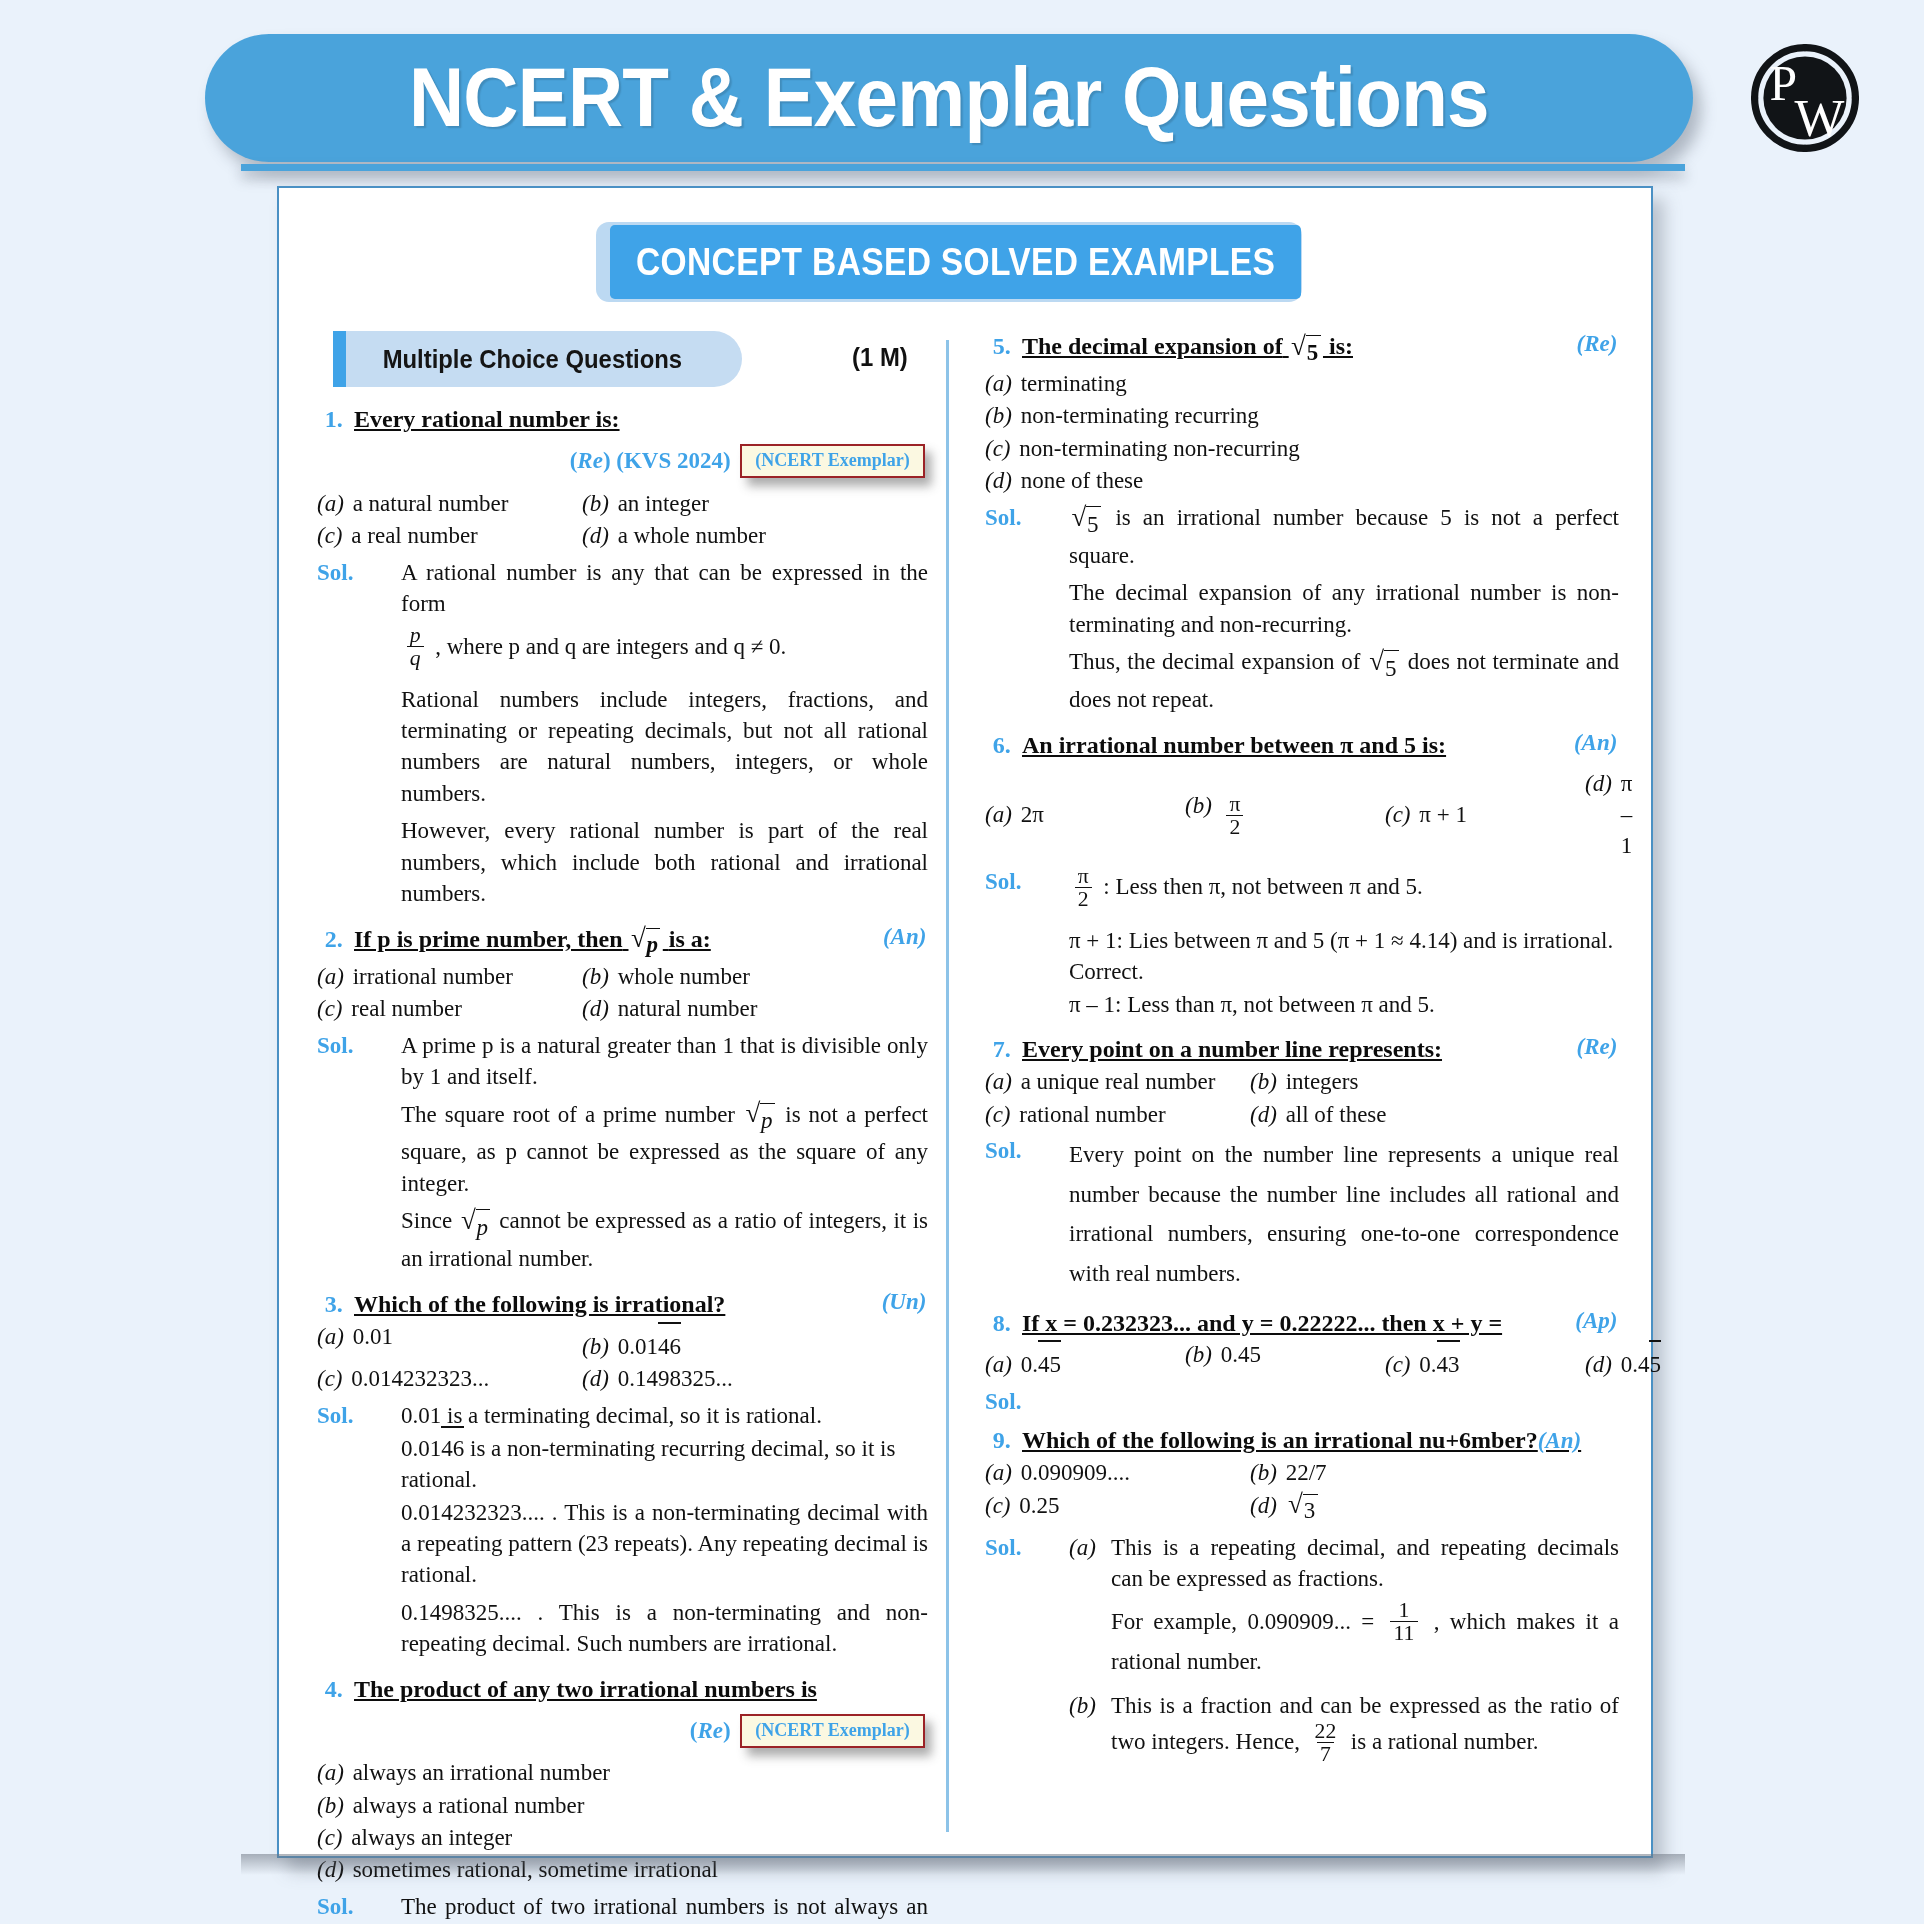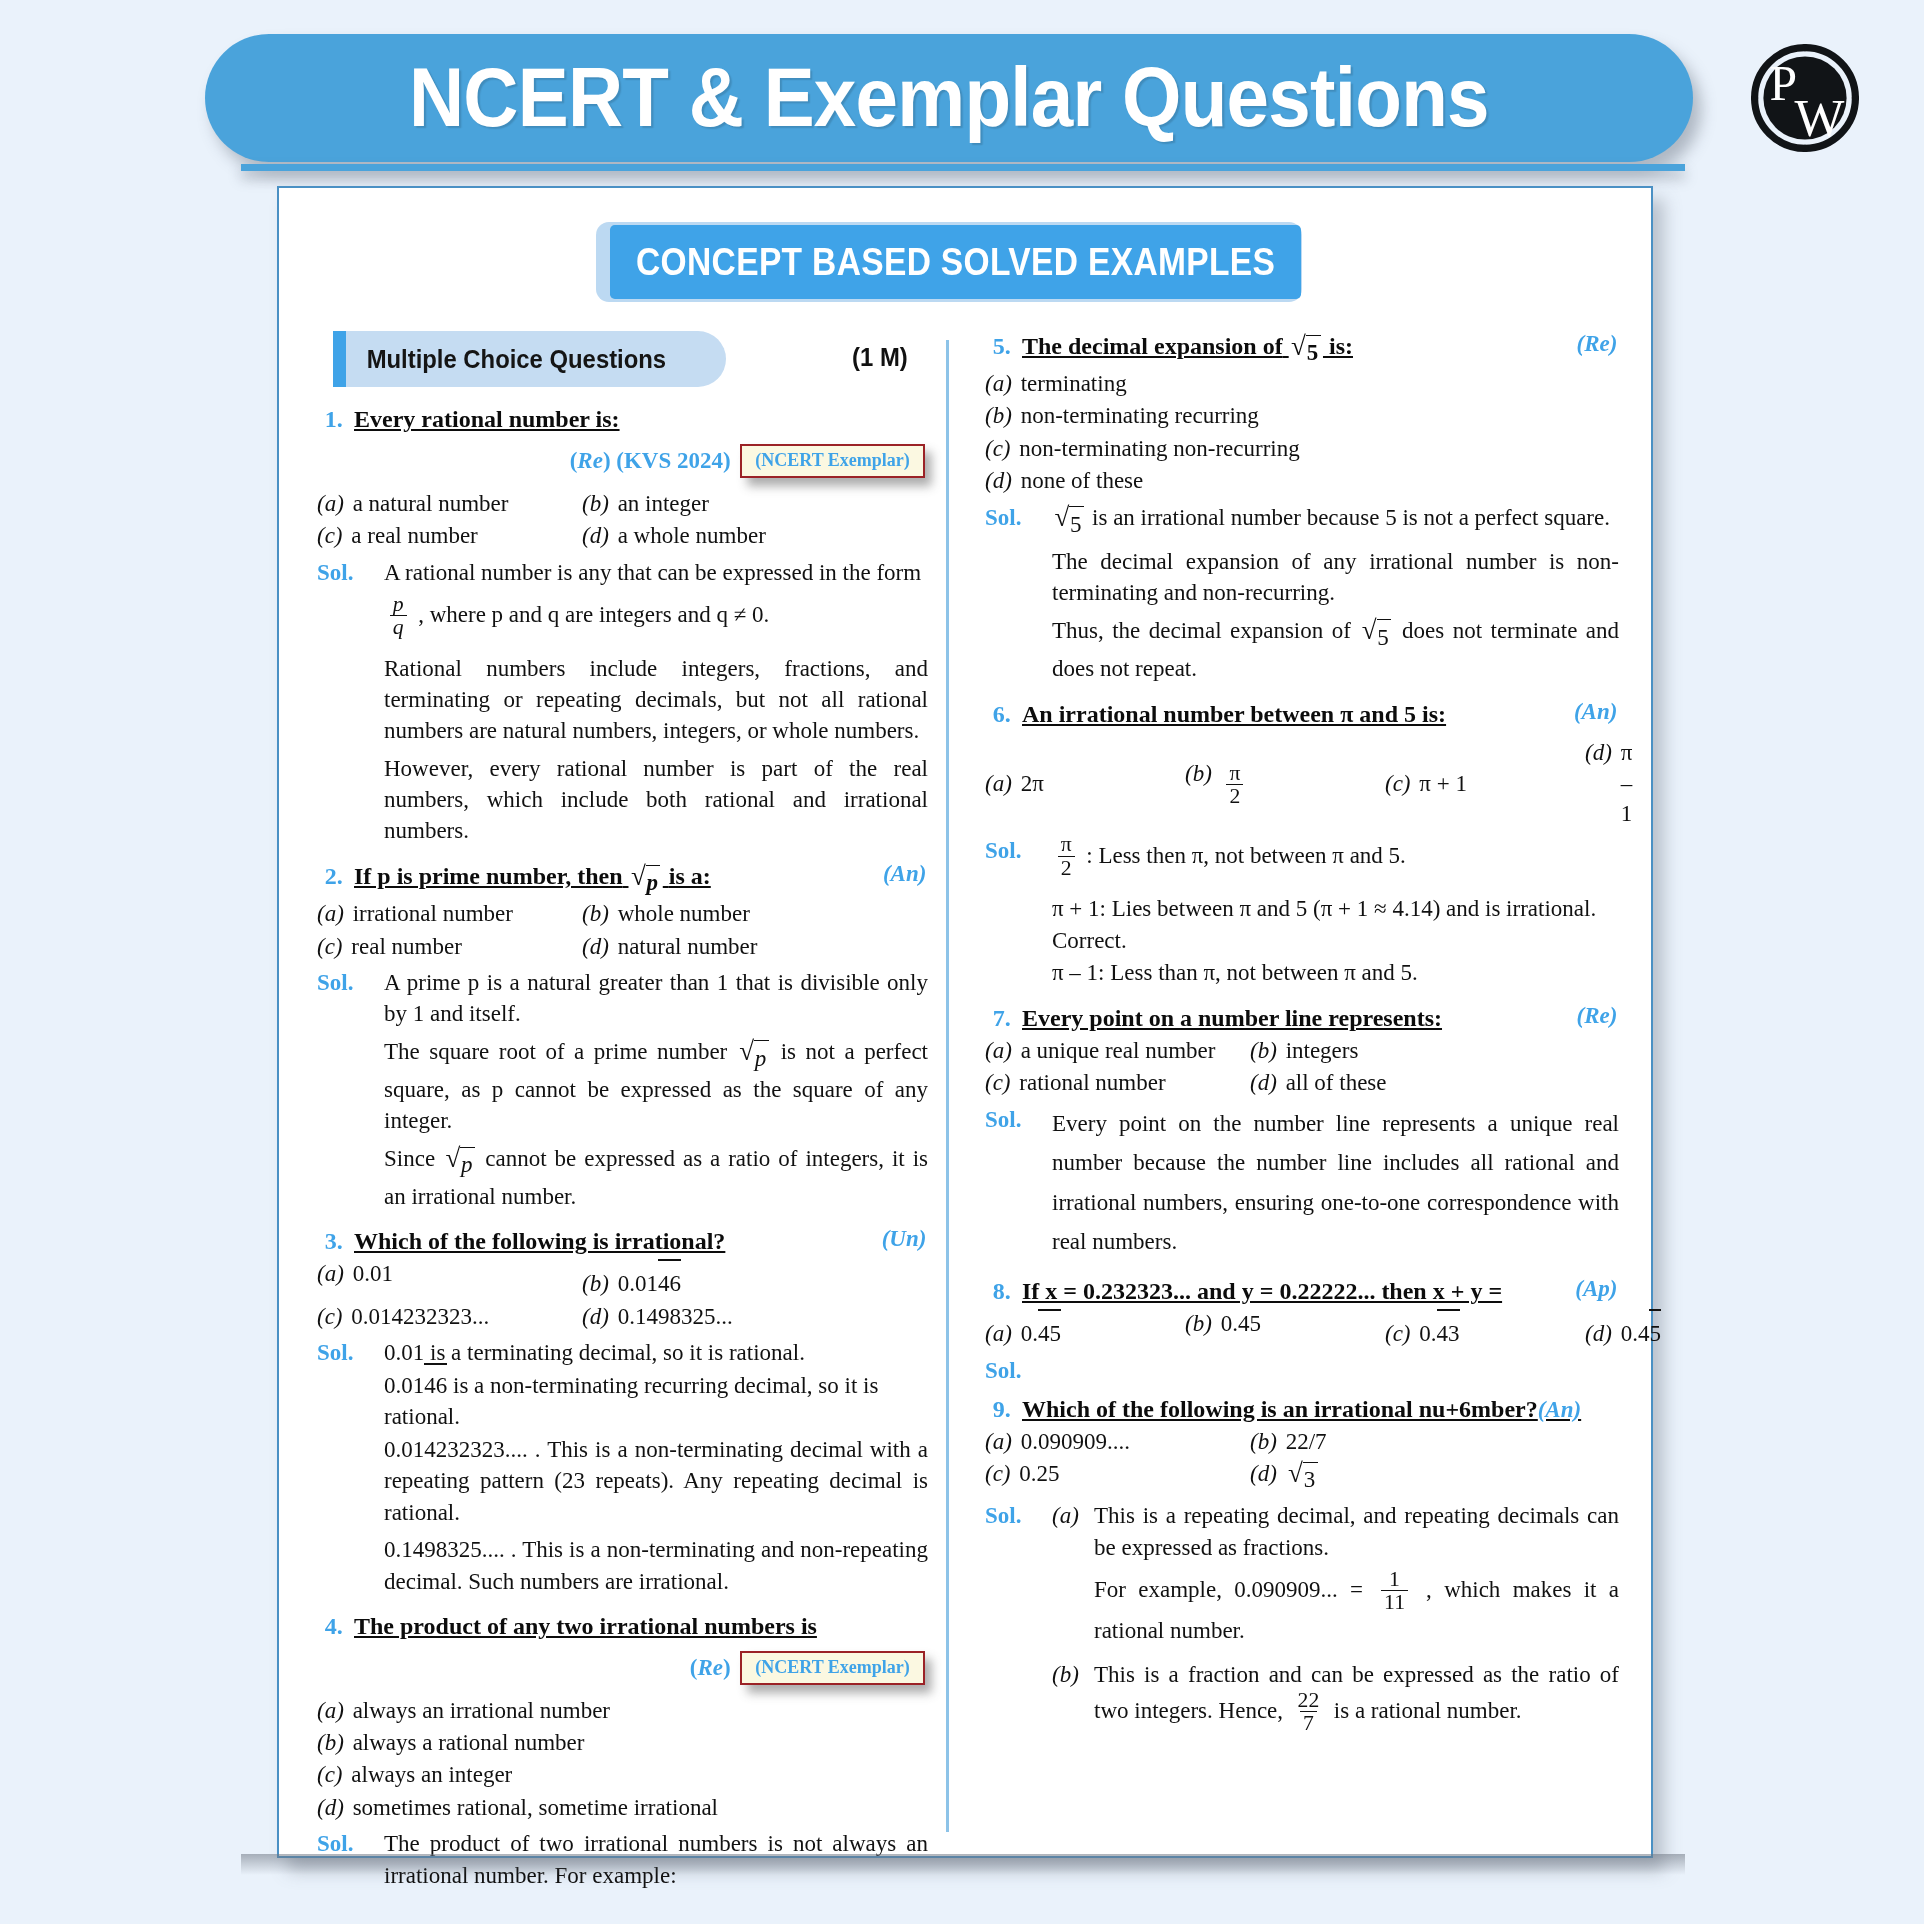--- a/index.html
+++ b/index.html
@@ -72,21 +72,21 @@
   #col-divider {
     position:absolute; left:667px; top:152px; width:3.2px; height:1492px;
     background:#8dc3e8;
   }
 
   
   #mcq-row { position:relative; height:59px; margin-bottom:14.4px; }
   #mcq-pill {
     position:absolute; left:16px; top:0; height:56px;
     background:#c5dcf2; border-radius:0 29px 29px 0;
-    padding:0 43px 0 17px;
+    padding:0 43px 0 33px;
     display:flex; align-items:center;
   }
   #mcq-bar { position:absolute; left:16px; top:0; width:13px; height:56px; background:#3fa3e8; }
   #mcq-label {
     font-family:"Liberation Sans", sans-serif; font-weight:bold; font-size:26.5px;
     color:#151515; transform:scaleX(0.90); white-space:nowrap;
   }
   #mcq-marks {
     position:absolute; right:17.6px; top:11.2px;
     font-family:"Liberation Sans", sans-serif; font-weight:bold; font-size:26.5px;
@@ -136,21 +136,21 @@
   .opt-row { display:flex; margin-bottom:1.6px; }
   .opt { font-size:23px; color:#111; line-height:1.34; display:flex; align-items:baseline; }
   .opt .lab { font-style:italic; margin-right:8.8px; flex:none; }
   .opt-2col .opt:nth-child(1) { width:265px; flex:none; }
   .opt-4col .opt { margin-right:24px; }
   .opt-w1 { width:202px; flex:none; }
   .opt-w2 { width:176px; flex:none; }
   .opt-w3 { width:176px; flex:none; }
 
   
-  .sol-block { display:flex; margin:3.2px 0 8px 0; }
+  .sol-block { display:flex; margin:3.2px 0 8px 0;gap:17px; }
   .sol-label {
     color:#3fa3e8; font-weight:bold; font-size:23px; width:67px; flex:none;
     padding-right:9.6px; text-align:left; line-height:1.36;
   }
   .sol-body { flex:1 1 auto; font-size:23px; color:#111; line-height:1.36; }
   .sol-body p { margin:0 0 6.4px 0; }
   .sol-body p.just { text-align:justify; }
   .sol-body p.loose { line-height:1.72; text-align:justify; }
   .sol-body p.tight { margin-bottom:1.6px; }
   .indent1 { padding-left:43px; }

